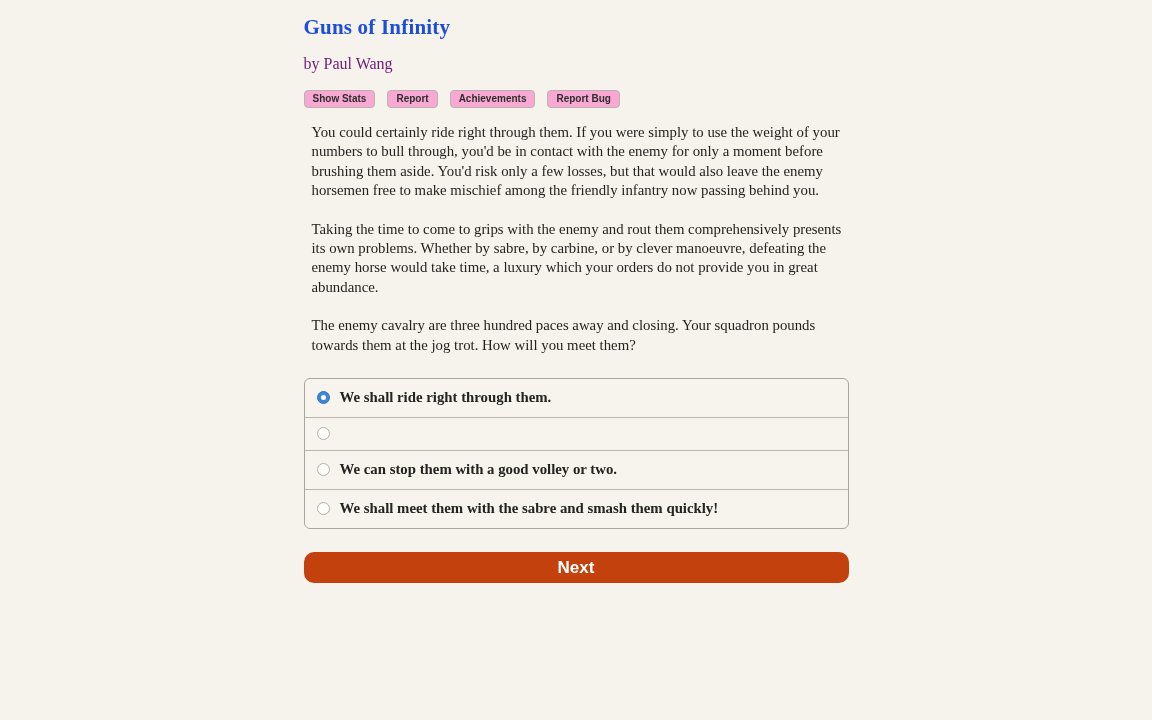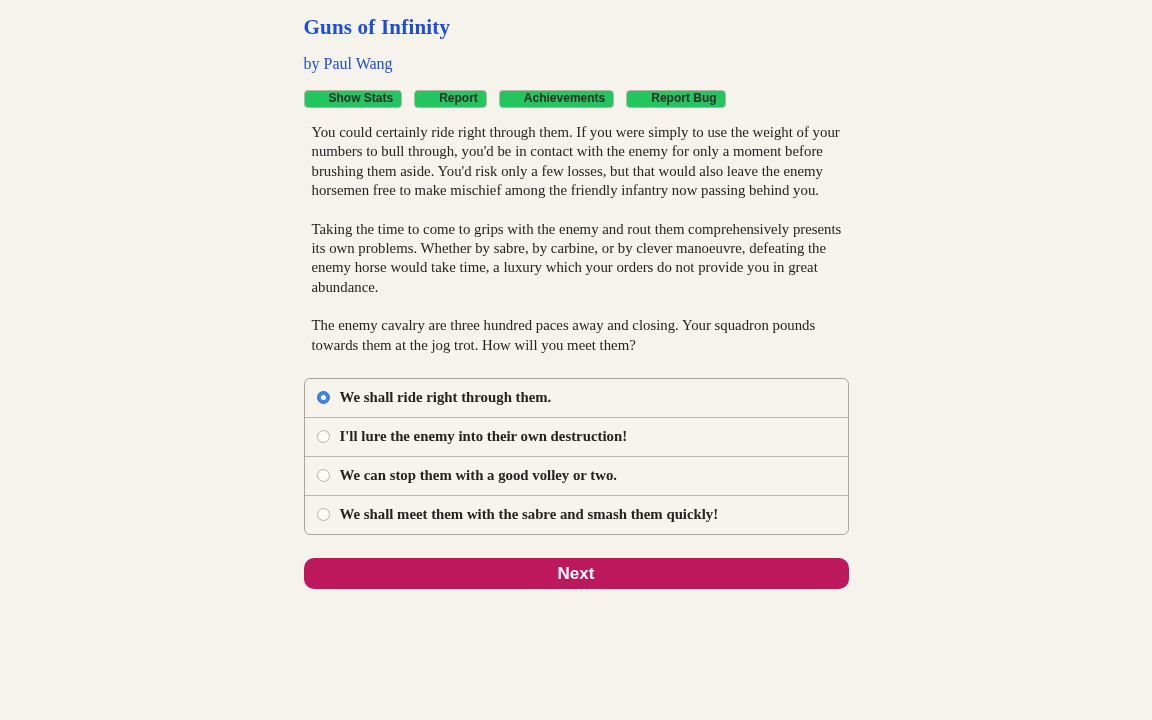--- a/index.html
+++ b/index.html
@@ -19,37 +19,37 @@
   .page-title {
     font-size: 21px;
     line-height: 26px;
     font-weight: 700;
     color: #1d4ed8;
     margin: 6px 0 0 0;
     letter-spacing: 0.2px;
   }
   .author-line {
     font-size: 16px;
-    color: #1d4ed8;
+    color: #701a75;
     margin-top: 15px;
   }
   .toolbar {
     margin-top: 17px;
     display: flex;
     gap: 12px;
   }
   .toolbar button {
     font-family: "Liberation Sans", sans-serif;
-    font-size: 12px;
+    font-size: 10px;
     font-weight: bold;
     color: #2e2e2c;
-    background: #22c55e;
+    background: #f9a8d4;
     border: 1px solid #b7b4ae;
     border-radius: 4px;
-    padding: 2px 8px 3px 24px;
+    padding: 2px 8px 3px 8px;
     line-height: 11px;
     cursor: pointer;
   }
   .story {
     margin-top: 15px;
   }
   .story p {
     font-size: 14.8px;
     line-height: 19.4px;
     color: #232321;
@@ -102,21 +102,21 @@
   .choice-label {
     font-size: 14.8px;
     color: #232321;
     line-height: 19px;
   }
   .next-button {
     display: block;
     width: 545px;
     height: 31px;
     margin-top: 23px;
-    background: #be185d;
+    background: #c2410c;
     border: none;
     border-radius: 10px;
     color: #ffffff;
     font-family: "Liberation Sans", sans-serif;
     font-size: 17px;
     font-weight: bold;
     text-align: center;
     line-height: 31px;
     padding: 0;
     cursor: pointer;
@@ -144,21 +144,20 @@
     <p>The enemy cavalry are three hundred paces away and closing. Your squadron pounds towards them at the jog trot. How will you meet them?</p>
   </div>
 
   <div class="choices">
     <div class="choice-row">
       <span class="radio selected"></span>
       <span class="choice-label">We shall ride right through them.</span>
     </div>
     <div class="choice-row">
       <span class="radio"></span>
-      <span class="choice-label">I'll lure the enemy into their own destruction!</span>
     </div>
     <div class="choice-row">
       <span class="radio"></span>
       <span class="choice-label">We can stop them with a good volley or two.</span>
     </div>
     <div class="choice-row">
       <span class="radio"></span>
       <span class="choice-label">We shall meet them with the sabre and smash them quickly!</span>
     </div>
   </div>

